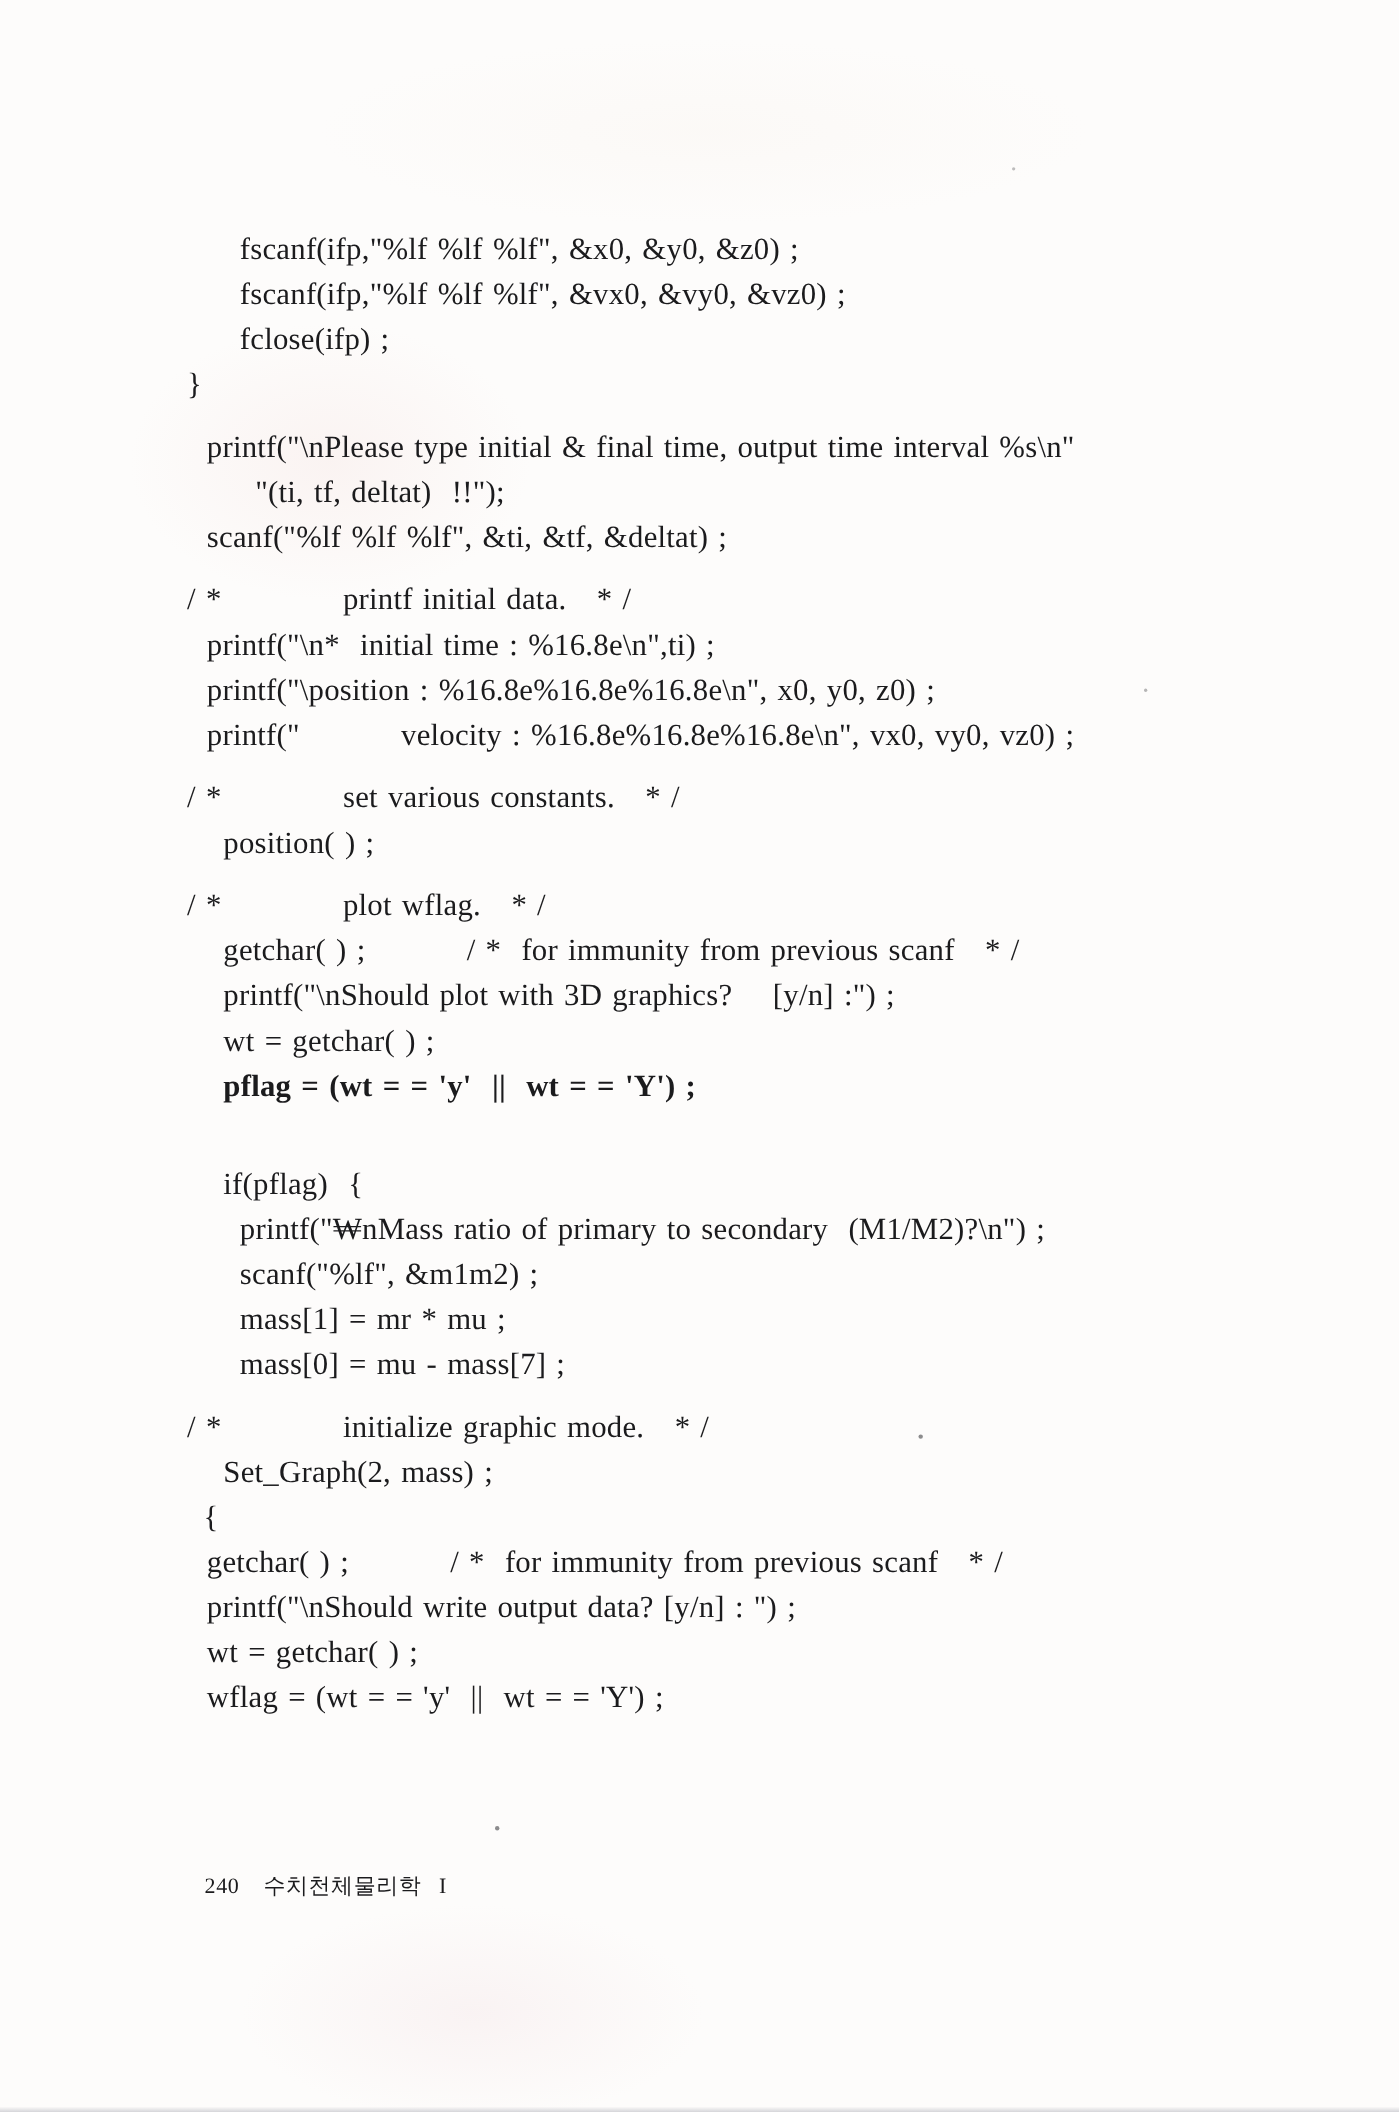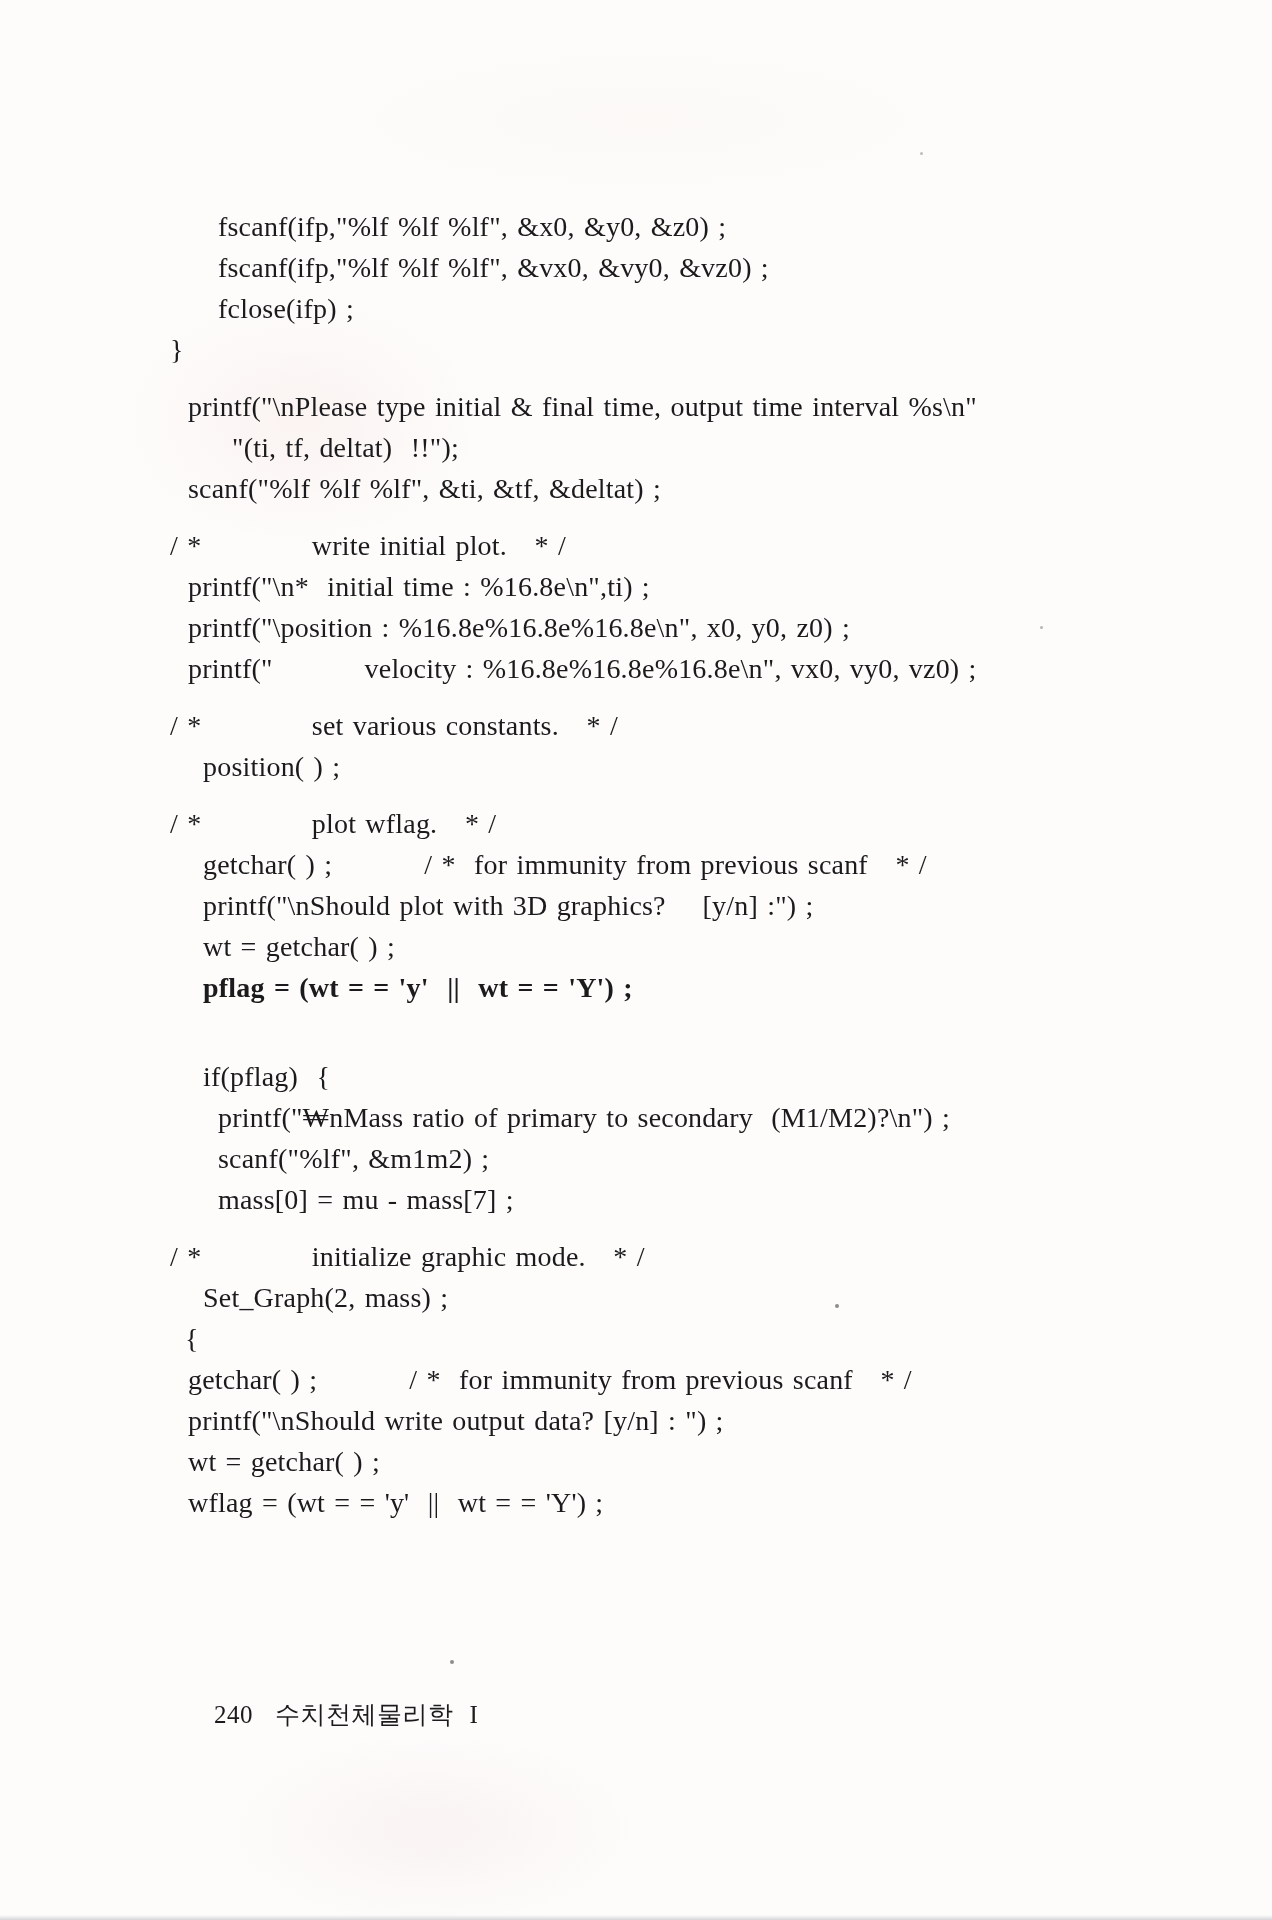--- a/index.html
+++ b/index.html
@@ -46,27 +46,26 @@
     letter-spacing: 0.2px;
     word-spacing: 2px;
   }
   .code-line.gap {
     margin-top: 16px;
   }
   .footer {
     position: absolute;
     left: 186px;
     top: 1698px;
-    font-size: 25px;
+    font-size: 20px;
     line-height: 34px;
     display: flex;
     align-items: baseline;
     gap: 22px;
     letter-spacing: 0.5px;
-    margin-left: 28px;
   }
   .footer .volume { margin-left: -6px; }
   .speck {
     position: absolute;
     background: #6f6f72;
     border-radius: 50%;
     opacity: 0.8;
   }
 </style>
 </head>
@@ -75,34 +74,35 @@
 <div class="page">
 
   <div class="code-listing">
       <div class="code-line" style="padding-left: 48px;">fscanf(ifp,"%lf %lf %lf", &amp;x0, &amp;y0, &amp;z0) ;</div>
       <div class="code-line" style="padding-left: 48px;">fscanf(ifp,"%lf %lf %lf", &amp;vx0, &amp;vy0, &amp;vz0) ;</div>
       <div class="code-line" style="padding-left: 48px;">fclose(ifp) ;</div>
       <div class="code-line" style="padding-left: 0px;">}</div>
       <div class="code-line gap" style="padding-left: 18px;">printf("\nPlease type initial &amp; final time, output time interval %s\n"</div>
       <div class="code-line" style="padding-left: 62px;">"(ti, tf, deltat)  !!");</div>
       <div class="code-line" style="padding-left: 18px;">scanf("%lf %lf %lf", &amp;ti, &amp;tf, &amp;deltat) ;</div>
-      <div class="code-line gap" style="padding-left: 0px;">/ *            write initial plot.   * /</div>
+      <div class="code-line gap" style="padding-left: 0px;">/ *            printf initial data.   * /</div>
       <div class="code-line" style="padding-left: 18px;">printf("\n*  initial time : %16.8e\n",ti) ;</div>
       <div class="code-line" style="padding-left: 18px;">printf("\position : %16.8e%16.8e%16.8e\n", x0, y0, z0) ;</div>
       <div class="code-line" style="padding-left: 18px;">printf("          velocity : %16.8e%16.8e%16.8e\n", vx0, vy0, vz0) ;</div>
       <div class="code-line gap" style="padding-left: 0px;">/ *            set various constants.   * /</div>
       <div class="code-line" style="padding-left: 33px;">position( ) ;</div>
       <div class="code-line gap" style="padding-left: 0px;">/ *            plot wflag.   * /</div>
       <div class="code-line" style="padding-left: 33px;">getchar( ) ;          / *  for immunity from previous scanf   * /</div>
       <div class="code-line" style="padding-left: 33px;">printf("\nShould plot with 3D graphics?    [y/n] :") ;</div>
       <div class="code-line" style="padding-left: 33px;">wt = getchar( ) ;</div>
       <div class="code-line" style="padding-left: 33px; font-weight: bold;">pflag = (wt = = 'y'  ||  wt = = 'Y') ;</div>
       <div class="code-line gap" style="padding-left: 33px; margin-top: 48px;">if(pflag)  {</div>
       <div class="code-line" style="padding-left: 48px;">printf("₩nMass ratio of primary to secondary  (M1/M2)?\n") ;</div>
       <div class="code-line" style="padding-left: 48px;">scanf("%lf", &amp;m1m2) ;</div>
+      <div class="code-line" style="padding-left: 48px;">mass[1] = mr * mu ;</div>
       <div class="code-line" style="padding-left: 48px;">mass[0] = mu - mass[7] ;</div>
       <div class="code-line gap" style="padding-left: 0px;">/ *            initialize graphic mode.   * /</div>
       <div class="code-line" style="padding-left: 33px;">Set_Graph(2, mass) ;</div>
       <div class="code-line" style="padding-left: 15px;">{</div>
       <div class="code-line" style="padding-left: 18px;">getchar( ) ;          / *  for immunity from previous scanf   * /</div>
       <div class="code-line" style="padding-left: 18px;">printf("\nShould write output data? [y/n] : ") ;</div>
       <div class="code-line" style="padding-left: 18px;">wt = getchar( ) ;</div>
       <div class="code-line" style="padding-left: 18px;">wflag = (wt = = 'y'  ||  wt = = 'Y') ;</div>
     </div>
 

